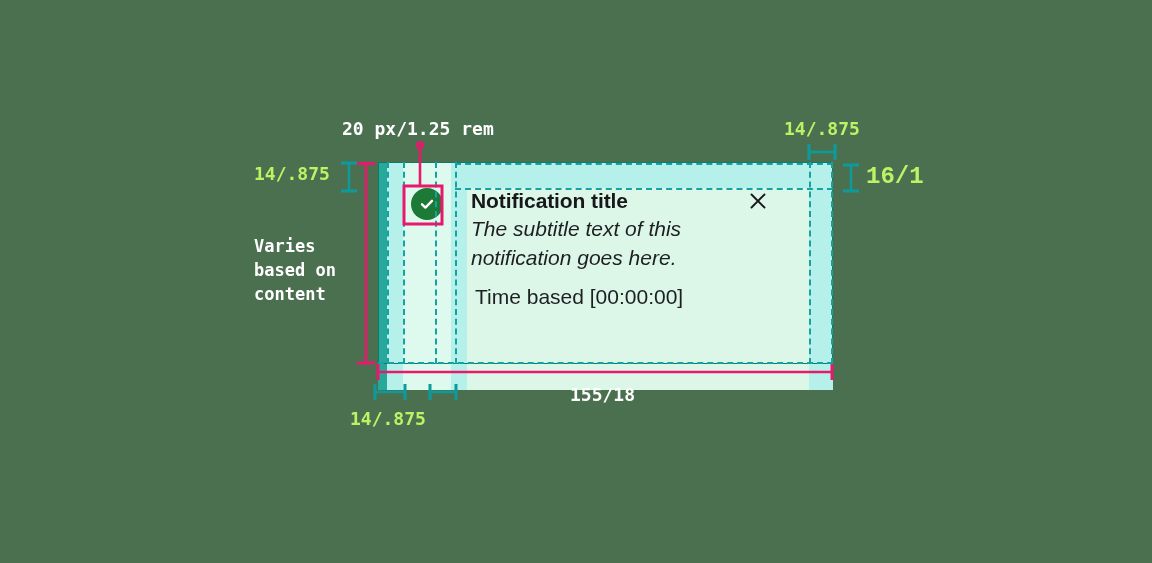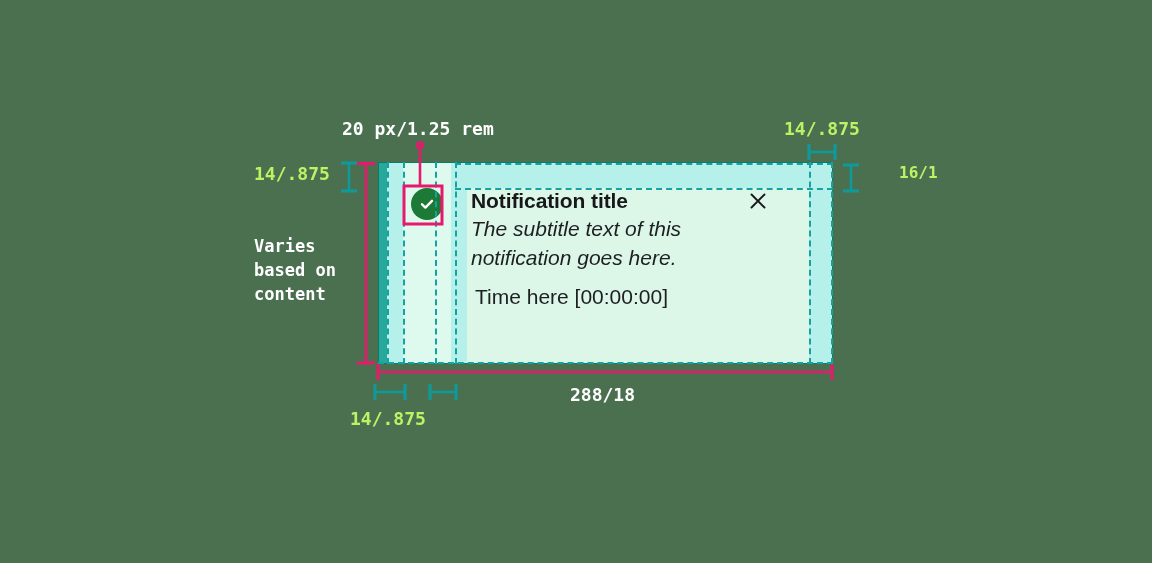--- a/index.html
+++ b/index.html
@@ -21,21 +21,21 @@
     width: 1152px;
     height: 563px;
   }
 
   
   #notification {
     position: absolute;
     left: 378px;
     top: 162px;
     width: 455px;
-    height: 202px;
+    height: 228px;
     background: #fca5a5;
     box-sizing: border-box;
     display: flex;
   }
   
   #accent-bar {
     width: 9px;
     height: 100%;
     background: #27a89b;
     flex: 0 0 auto;
@@ -179,21 +179,21 @@
     </div>
 
     <div class="pad-col" id="pad-icon-gutter"></div>
 
     <div id="content-col">
       <div id="content-top-pad"></div>
 
       <div id="text-block">
         <div id="notif-title">Notification title</div>
         <div id="notif-subtitle">The subtitle text of this notification goes here.</div>
-        <div id="notif-timestamp">Time here [00:00:00]</div>
+        <div id="notif-timestamp">Time based [00:00:00]</div>
       </div>
 
       <div id="close-button">
         <svg width="22" height="22" viewBox="0 0 22 22" aria-hidden="true">
           <path d="M4.5 4.5 L17.5 17.5 M17.5 4.5 L4.5 17.5" stroke="#17181b" stroke-width="1.9" stroke-linecap="round"></path>
         </svg>
       </div>
     </div>
 
     <div class="pad-col" id="pad-right"></div>
@@ -255,31 +255,31 @@
   <div class="label teal" style="left:784px; top:118px; font-size:18px;">14/.875</div>
 
   <div class="mk" style="left:840px; top:162px;">
     <svg width="22" height="32">
       <line x1="11" y1="3" x2="11" y2="29" stroke="#0e9a9a" stroke-width="2.6"></line>
       <line x1="3" y1="3" x2="19" y2="3" stroke="#0e9a9a" stroke-width="3"></line>
       <line x1="3" y1="29" x2="19" y2="29" stroke="#0e9a9a" stroke-width="3"></line>
     </svg>
   </div>
 
-  <div class="label teal" style="left:899px; top:163px; font-size:16px;">16/1</div>
+  <div class="label teal" style="left:866px; top:163px; font-size:24px;font-family:Liberation Mono, monospace;">16/1</div>
 
   <div class="mk" style="left:372px; top:362px;">
     <svg width="466" height="20">
       <line x1="6" y1="10" x2="460" y2="10" stroke="#e8186d" stroke-width="2.6"></line>
       <line x1="6" y1="2" x2="6" y2="18" stroke="#e8186d" stroke-width="3"></line>
       <line x1="460" y1="2" x2="460" y2="18" stroke="#e8186d" stroke-width="3"></line>
     </svg>
   </div>
 
-  <div class="label pink" style="left:570px; top:384px; font-size:18px;">288/18</div>
+  <div class="label pink" style="left:570px; top:384px; font-size:18px;">155/18</div>
 
   <div class="mk" style="left:371px; top:382px;">
     <svg width="40" height="20">
       <line x1="4" y1="10" x2="34" y2="10" stroke="#0e9a9a" stroke-width="2.6"></line>
       <line x1="4" y1="2" x2="4" y2="18" stroke="#0e9a9a" stroke-width="3"></line>
       <line x1="34" y1="2" x2="34" y2="18" stroke="#0e9a9a" stroke-width="3"></line>
     </svg>
   </div>
 
   <div class="mk" style="left:426px; top:382px;">

